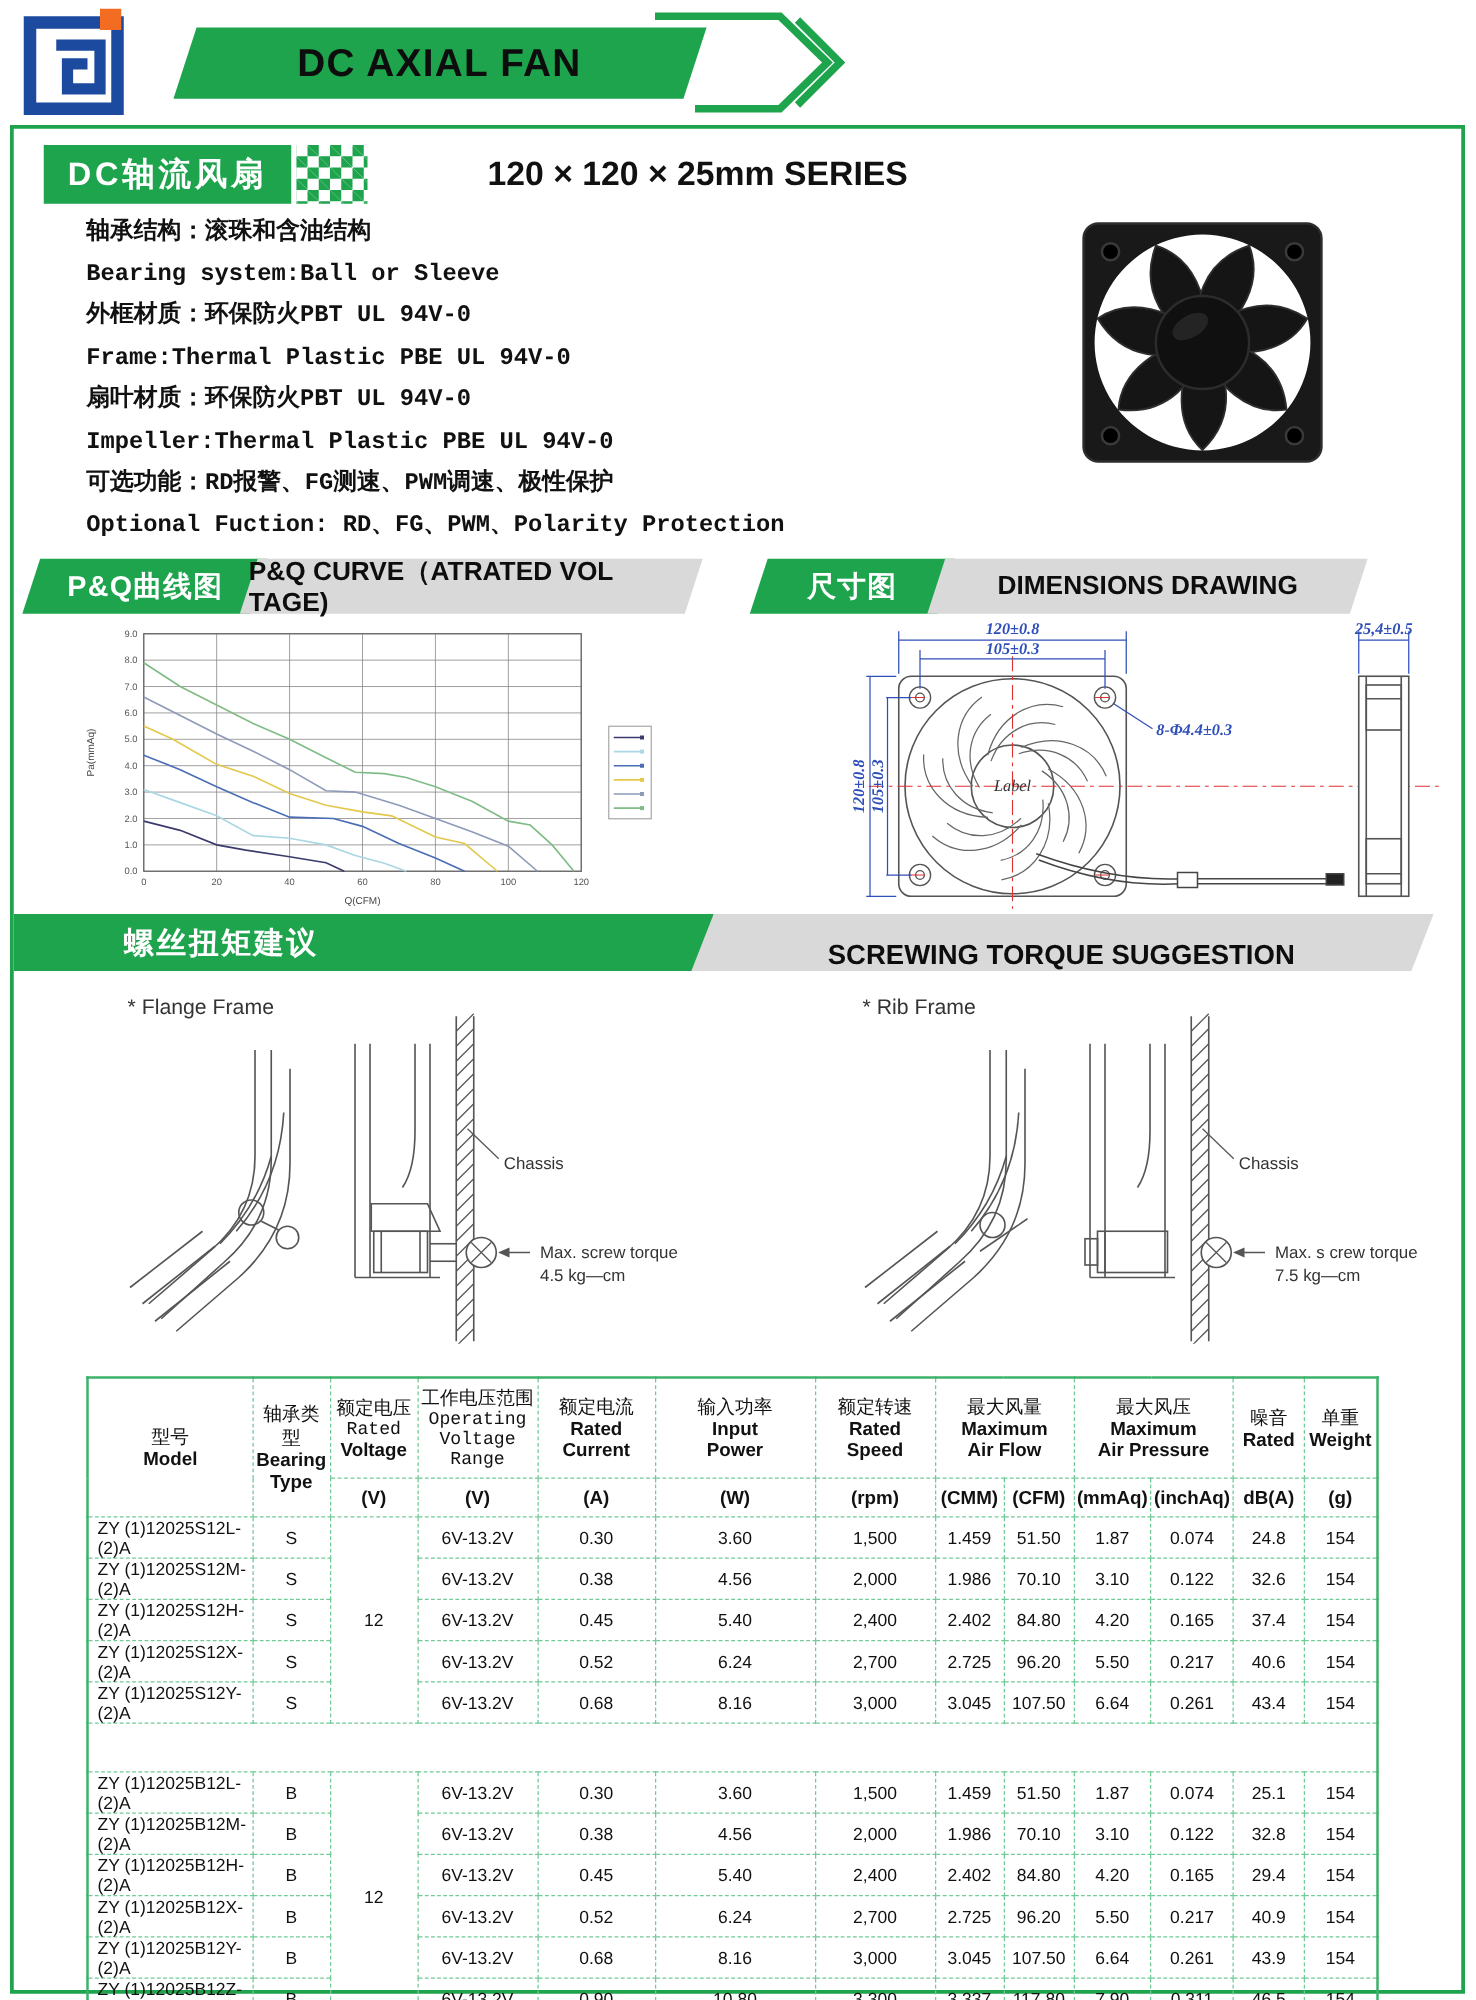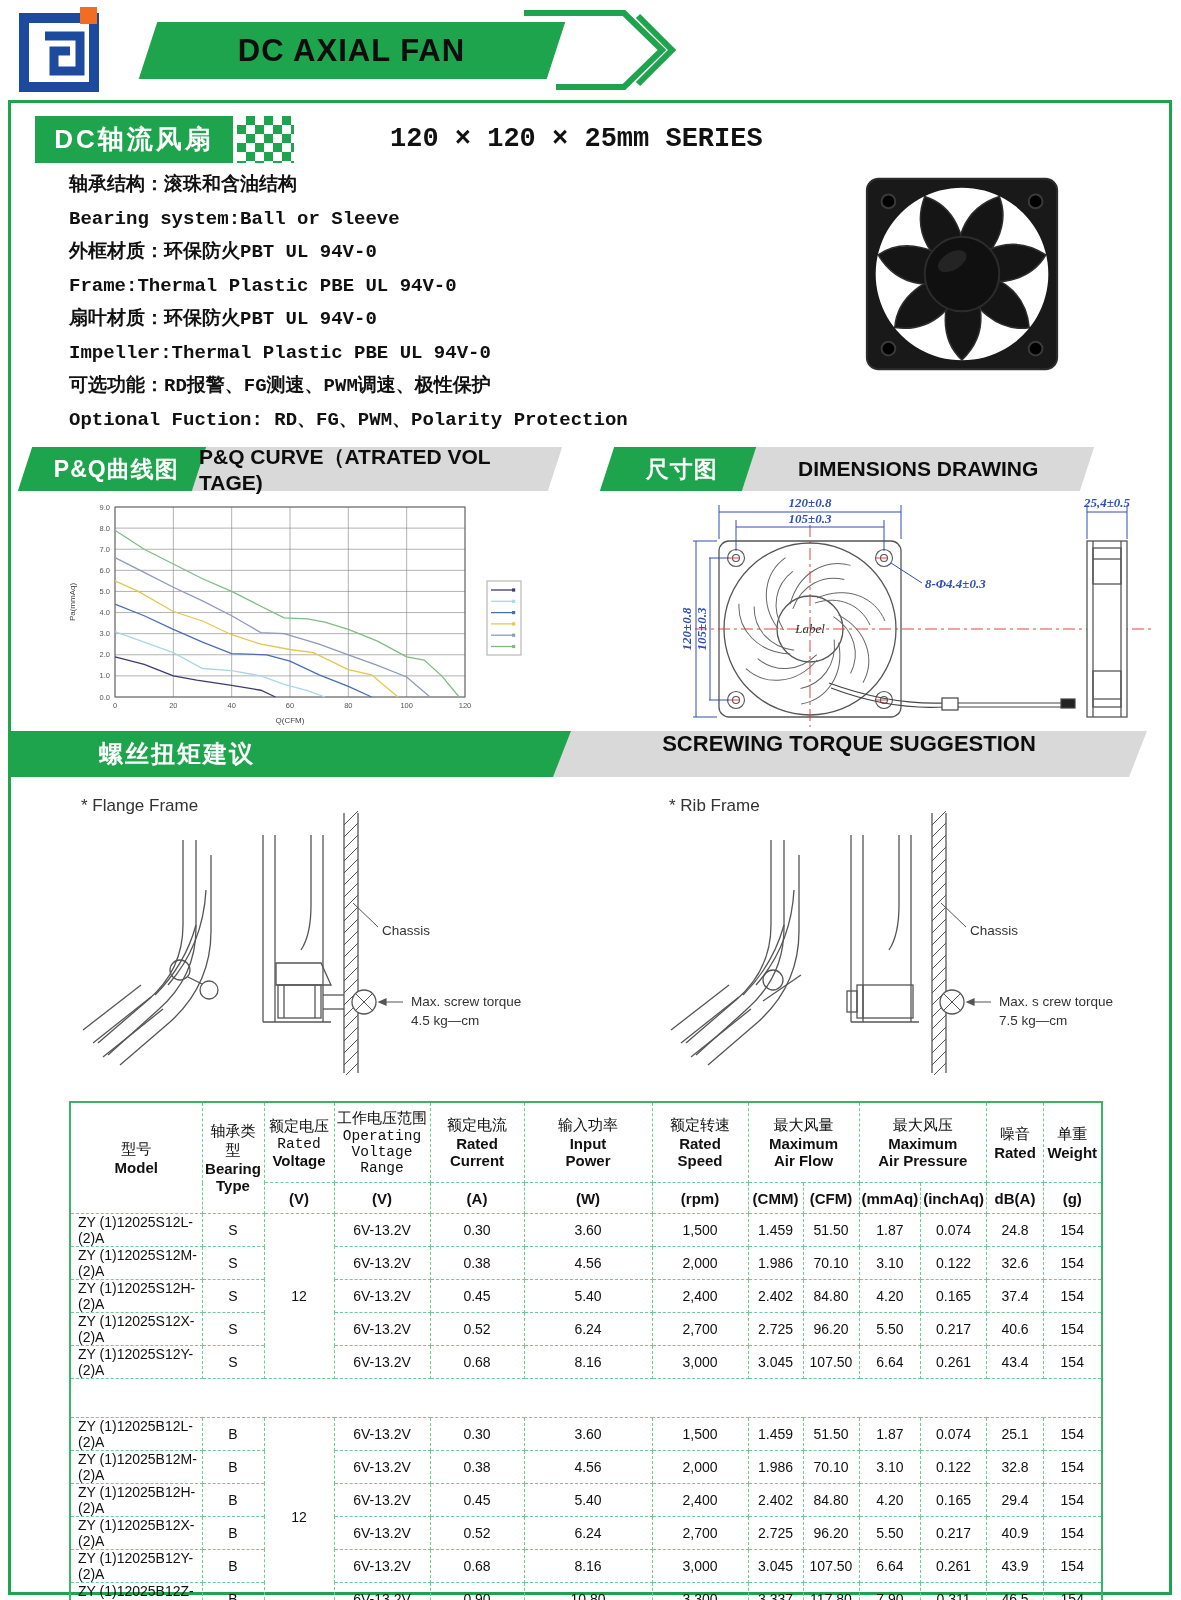--- a/index.html
+++ b/index.html
@@ -19,21 +19,21 @@
 
   
   .series-row{display:flex;align-items:center;margin-top:12px;height:48px;}
   .series-badge{margin-left:24px;width:198px;height:47px;background:#1ea44d;color:#fff;
                 font-weight:bold;font-size:26px;letter-spacing:3px;display:flex;align-items:center;justify-content:center;}
   .checker{width:57px;height:47px;margin-left:4px;
     background-image:
       linear-gradient(45deg,#1ea44d 25%,transparent 25%,transparent 75%,#1ea44d 75%),
       linear-gradient(45deg,#1ea44d 25%,transparent 25%,transparent 75%,#1ea44d 75%);
     background-position:0 0,9px 9px;background-size:18px 18px;background-color:#fff;}
-  .series-title{margin-left:96px;font-size:27px;font-weight:bold;font-family:Liberation Mono, monospace;}
+  .series-title{margin-left:96px;font-size:27px;font-weight:bold;}
 
   
   .intro-row{position:relative;height:282px;padding-left:25px;}
   .specs{position:absolute;left:58px;top:6px;font-family:"Liberation Mono",monospace;
          font-size:19px;font-weight:600;line-height:33.5px;white-space:pre;}
   .fan-photo{position:absolute;left:848px;top:8px;}
 
   
   .sec-banners{display:flex;align-items:center;height:44px;margin-top:2px;}
   .badge-green{background:#1ea44d;transform:skewX(-18deg);height:44px;display:flex;align-items:center;justify-content:center;}
@@ -48,24 +48,24 @@
   .dims-svg{position:absolute;left:668px;top:0px;}
 
   
   .tq-banner{position:relative;height:46px;margin-top:2px;}
   .tq-green{position:absolute;left:0;top:0;width:560px;height:46px;background:#1ea44d;z-index:2;
             clip-path:polygon(0 0,100% 0,calc(100% - 18px) 100%,0 100%);
             display:flex;align-items:center;}
   .tq-green span{margin-left:62px;color:#fff;font-weight:bold;font-size:24px;letter-spacing:2px;padding-left:26px;}
   .tq-gray{position:absolute;left:540px;top:0;width:596px;height:46px;background:#d9d9d9;z-index:1;
            clip-path:polygon(18px 0,100% 0,calc(100% - 18px) 100%,0 100%);
-           display:flex;align-items:flex-start;justify-content:center;}
+           display:flex;align-items:flex-end;justify-content:center;}
   .tq-gray span{color:#0d0d0d;font-weight:bold;font-size:22px;}
 
-  .torque-row{position:relative;height:292px;margin-top:8px;}
+  .torque-row{position:relative;height:292px;margin-top:8px;margin-left:21px;}
   .tq-fig-left{position:absolute;left:52px;top:0;}
   .tq-fig-right{position:absolute;left:640px;top:0;}
 
   
   table.spec{border-collapse:collapse;margin:24px 0 0 58px;border:2px solid #3db36a;
              font-size:14px;text-align:center;}
   table.spec th,table.spec td{border:1px dashed #6fca95;padding:0 2px;}
   table.spec thead th{height:auto;}
   table.spec .cn{font-size:15px;font-weight:normal;font-family:"DejaVu Serif",serif;}
   table.spec .en{font-size:15px;font-weight:bold;}

